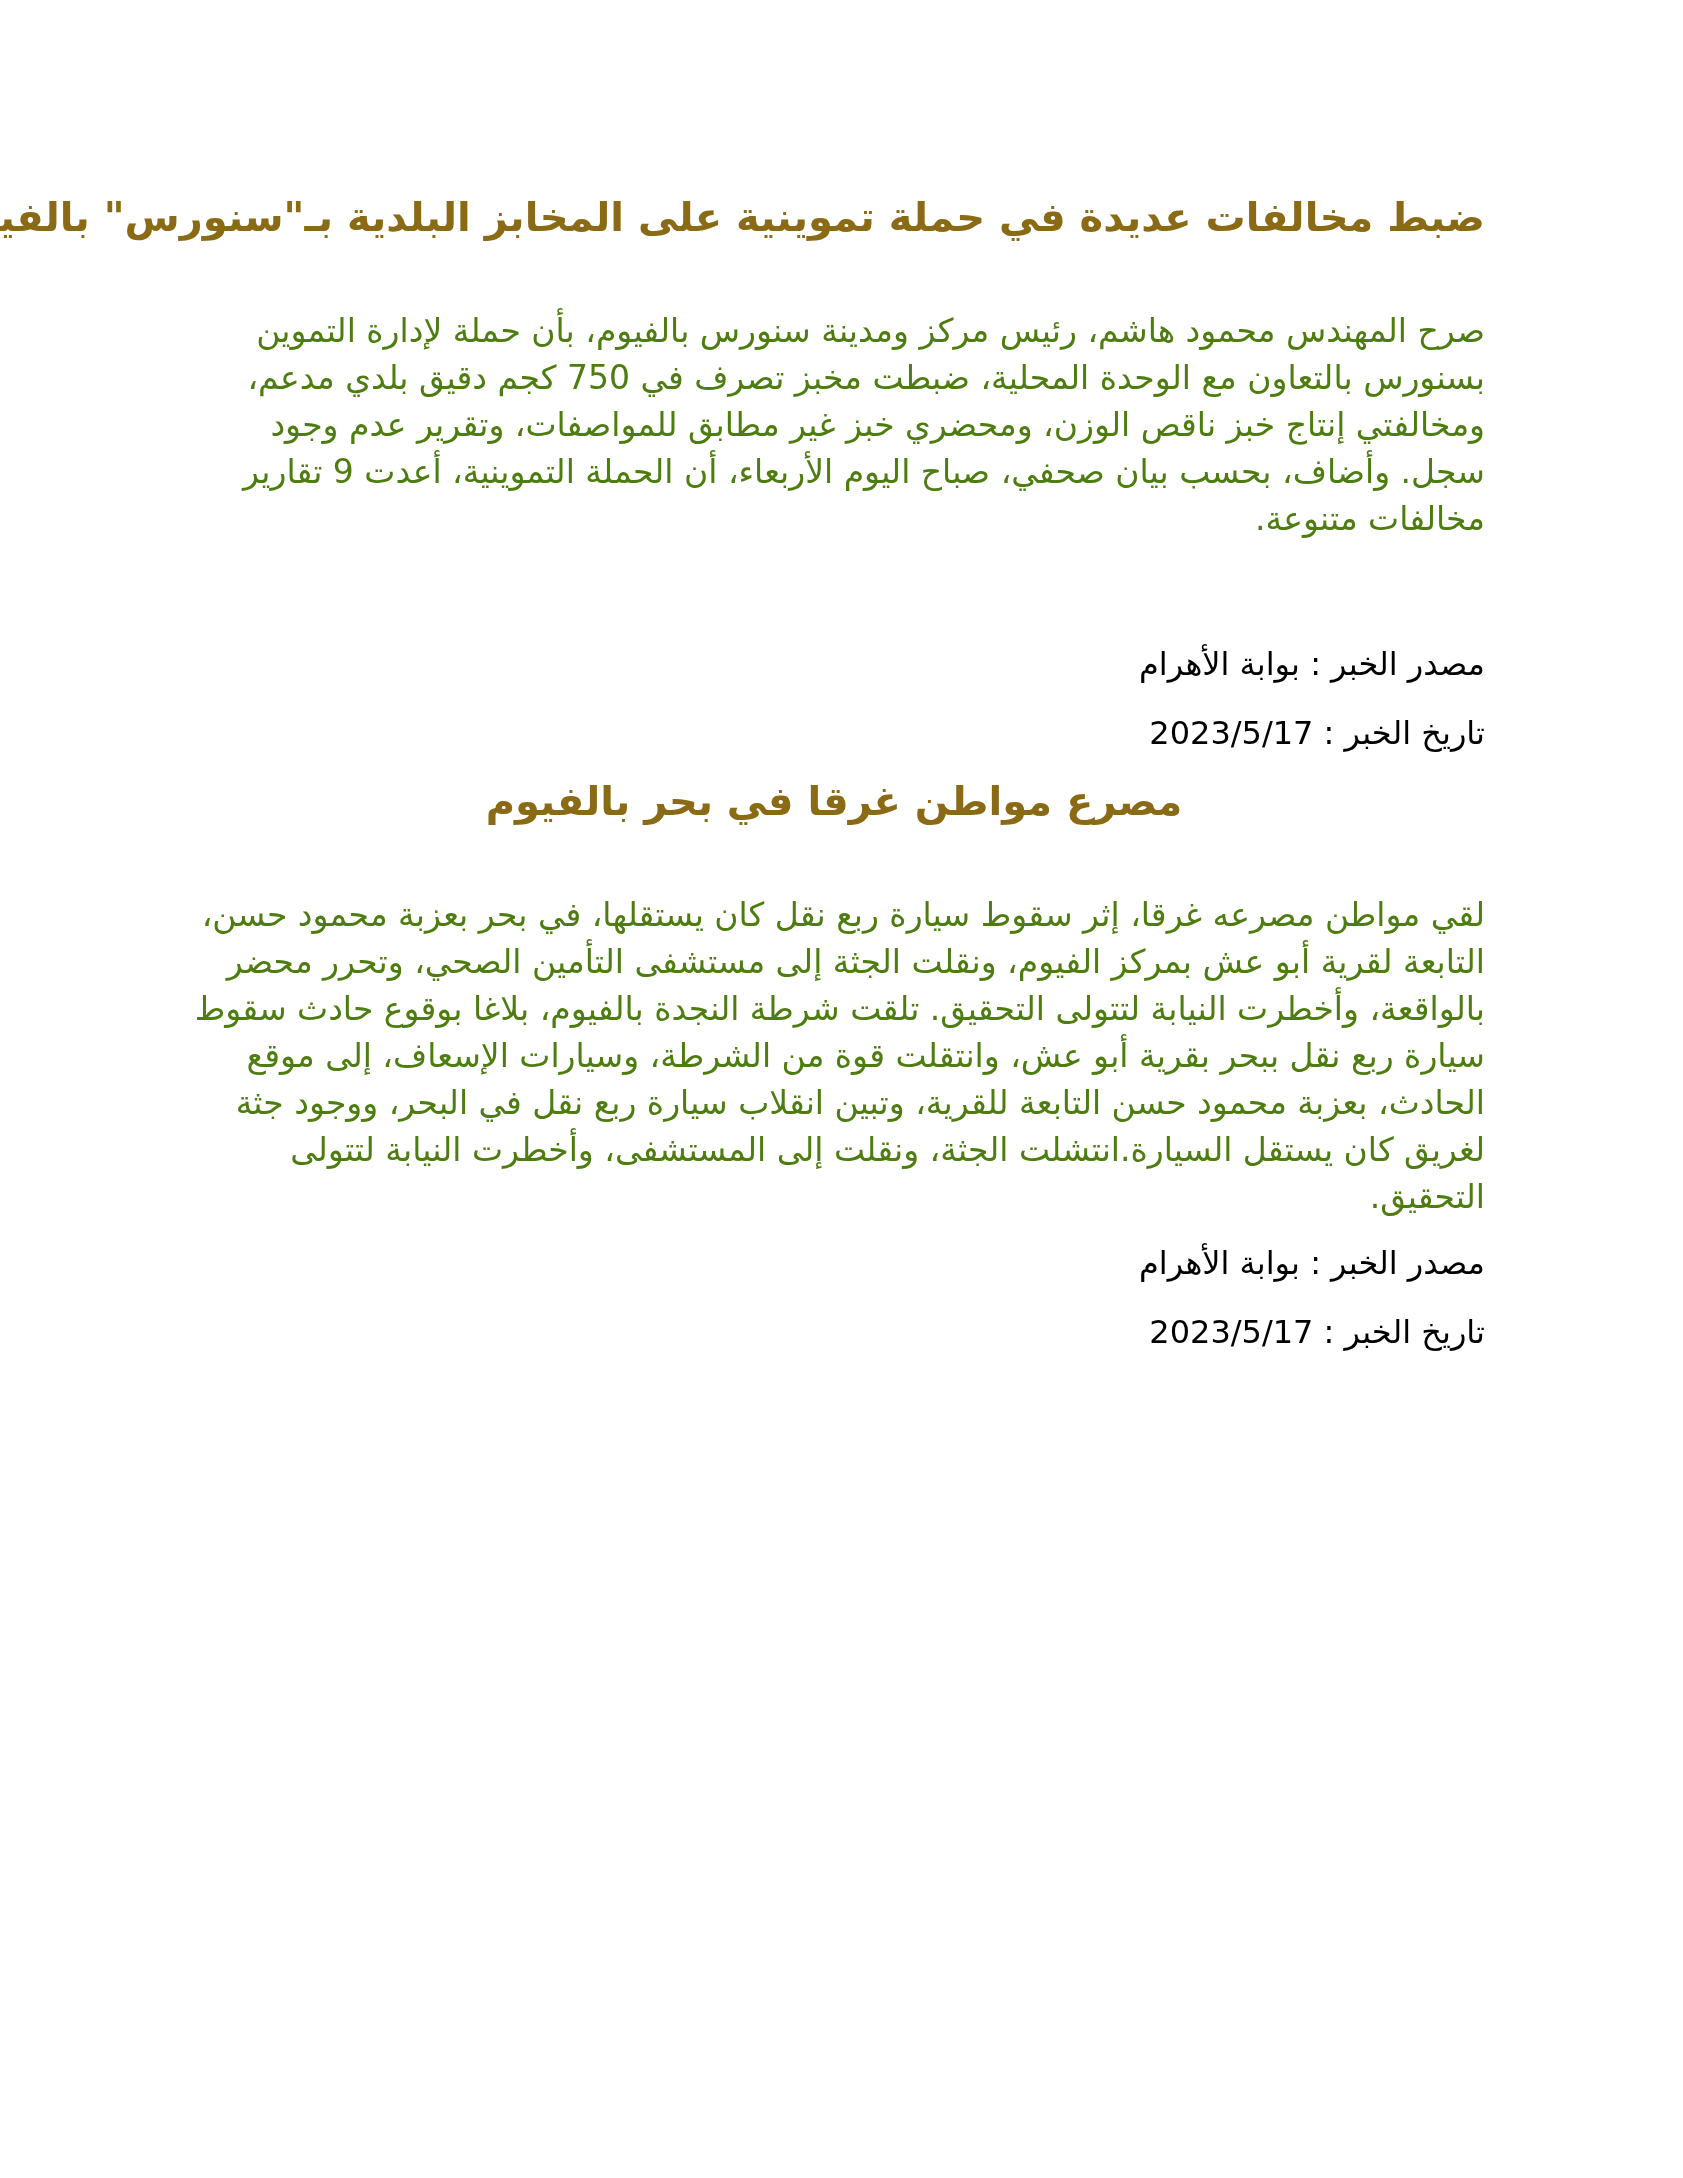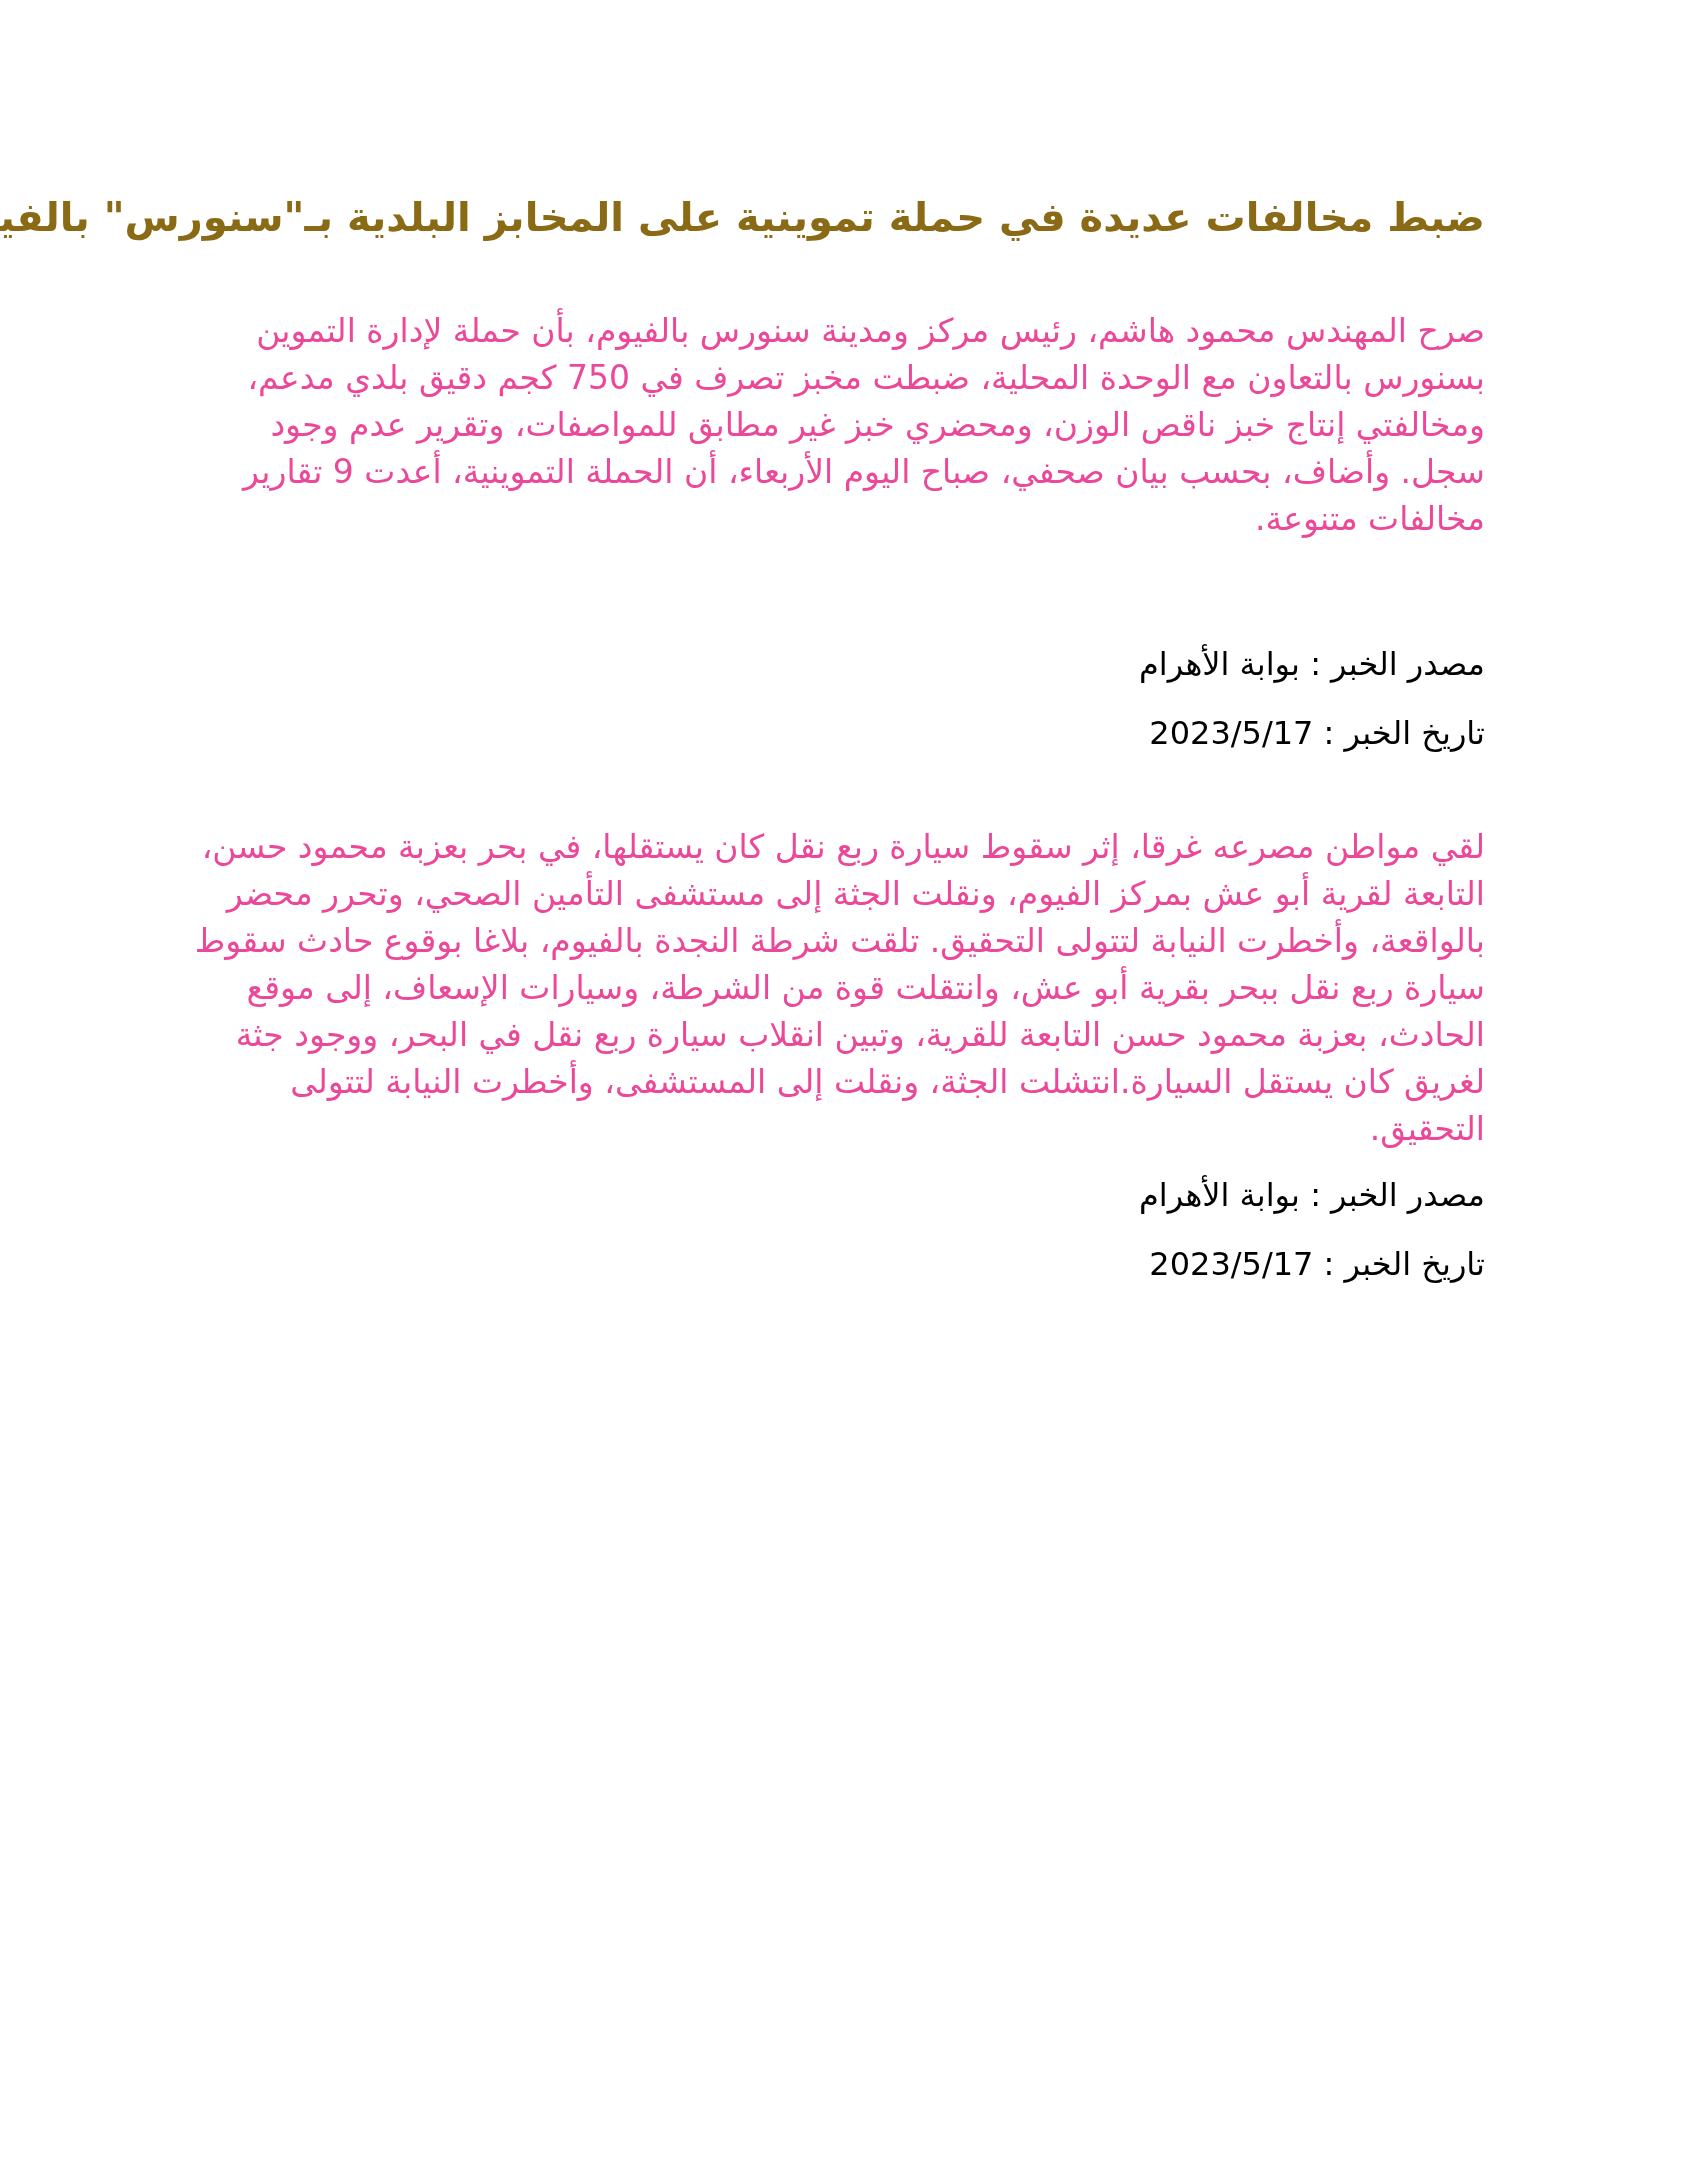--- a/index.html
+++ b/index.html
@@ -26,21 +26,21 @@
     font-weight: bold;
     text-align: center;
     white-space: nowrap;
     color: var(--title-color, #8a6a15);
   }
   .body-text {
     margin: 61px 0 0 0;
     font-size: 33px;
     line-height: 47px;
     text-align: right;
-    color: #ec4899;
+    color: #4d7c0f;
   }
   .meta-line {
     margin: 0;
     font-size: 32px;
     line-height: 57px;
     text-align: right;
     color: #000000;
   }
   .source-1 { margin-top: 94px; }
   .date-1   { margin-top: 12px; }
@@ -54,20 +54,21 @@
 <div class="page">
 
   <h1 class="article-title title-1">ضبط مخالفات عديدة في حملة تموينية على المخابز البلدية بـ"سنورس" بالفيوم</h1>
 
   <p class="body-text body-1">صرح المهندس محمود هاشم، رئيس مركز ومدينة سنورس بالفيوم، بأن حملة لإدارة التموين بسنورس بالتعاون مع الوحدة المحلية، ضبطت مخبز تصرف في 750 كجم دقيق بلدي مدعم، ومخالفتي إنتاج خبز ناقص الوزن، ومحضري خبز غير مطابق للمواصفات، وتقرير عدم وجود سجل. وأضاف، بحسب بيان صحفي، صباح اليوم الأربعاء، أن الحملة التموينية، أعدت 9 تقارير مخالفات متنوعة.</p>
 
   <p class="meta-line source-1">مصدر الخبر : بوابة الأهرام</p>
 
   <p class="meta-line date-1">تاريخ الخبر : 2023/5/17</p>
 
+  <h1 class="article-title title-2">مصرع مواطن غرقا في بحر بالفيوم</h1>
 
   <p class="body-text body-2">لقي مواطن مصرعه غرقا، إثر سقوط سيارة ربع نقل كان يستقلها، في بحر بعزبة محمود حسن، التابعة لقرية أبو عش بمركز الفيوم، ونقلت الجثة إلى مستشفى التأمين الصحي، وتحرر محضر بالواقعة، وأخطرت النيابة لتتولى التحقيق. تلقت شرطة النجدة بالفيوم، بلاغا بوقوع حادث سقوط سيارة ربع نقل ببحر بقرية أبو عش، وانتقلت قوة من الشرطة، وسيارات الإسعاف، إلى موقع الحادث، بعزبة محمود حسن التابعة للقرية، وتبين انقلاب سيارة ربع نقل في البحر، ووجود جثة لغريق كان يستقل السيارة.انتشلت الجثة، ونقلت إلى المستشفى، وأخطرت النيابة لتتولى التحقيق.</p>
 
   <p class="meta-line source-2">مصدر الخبر : بوابة الأهرام</p>
 
   <p class="meta-line date-2">تاريخ الخبر : 2023/5/17</p>
 
 </div>
 
 

